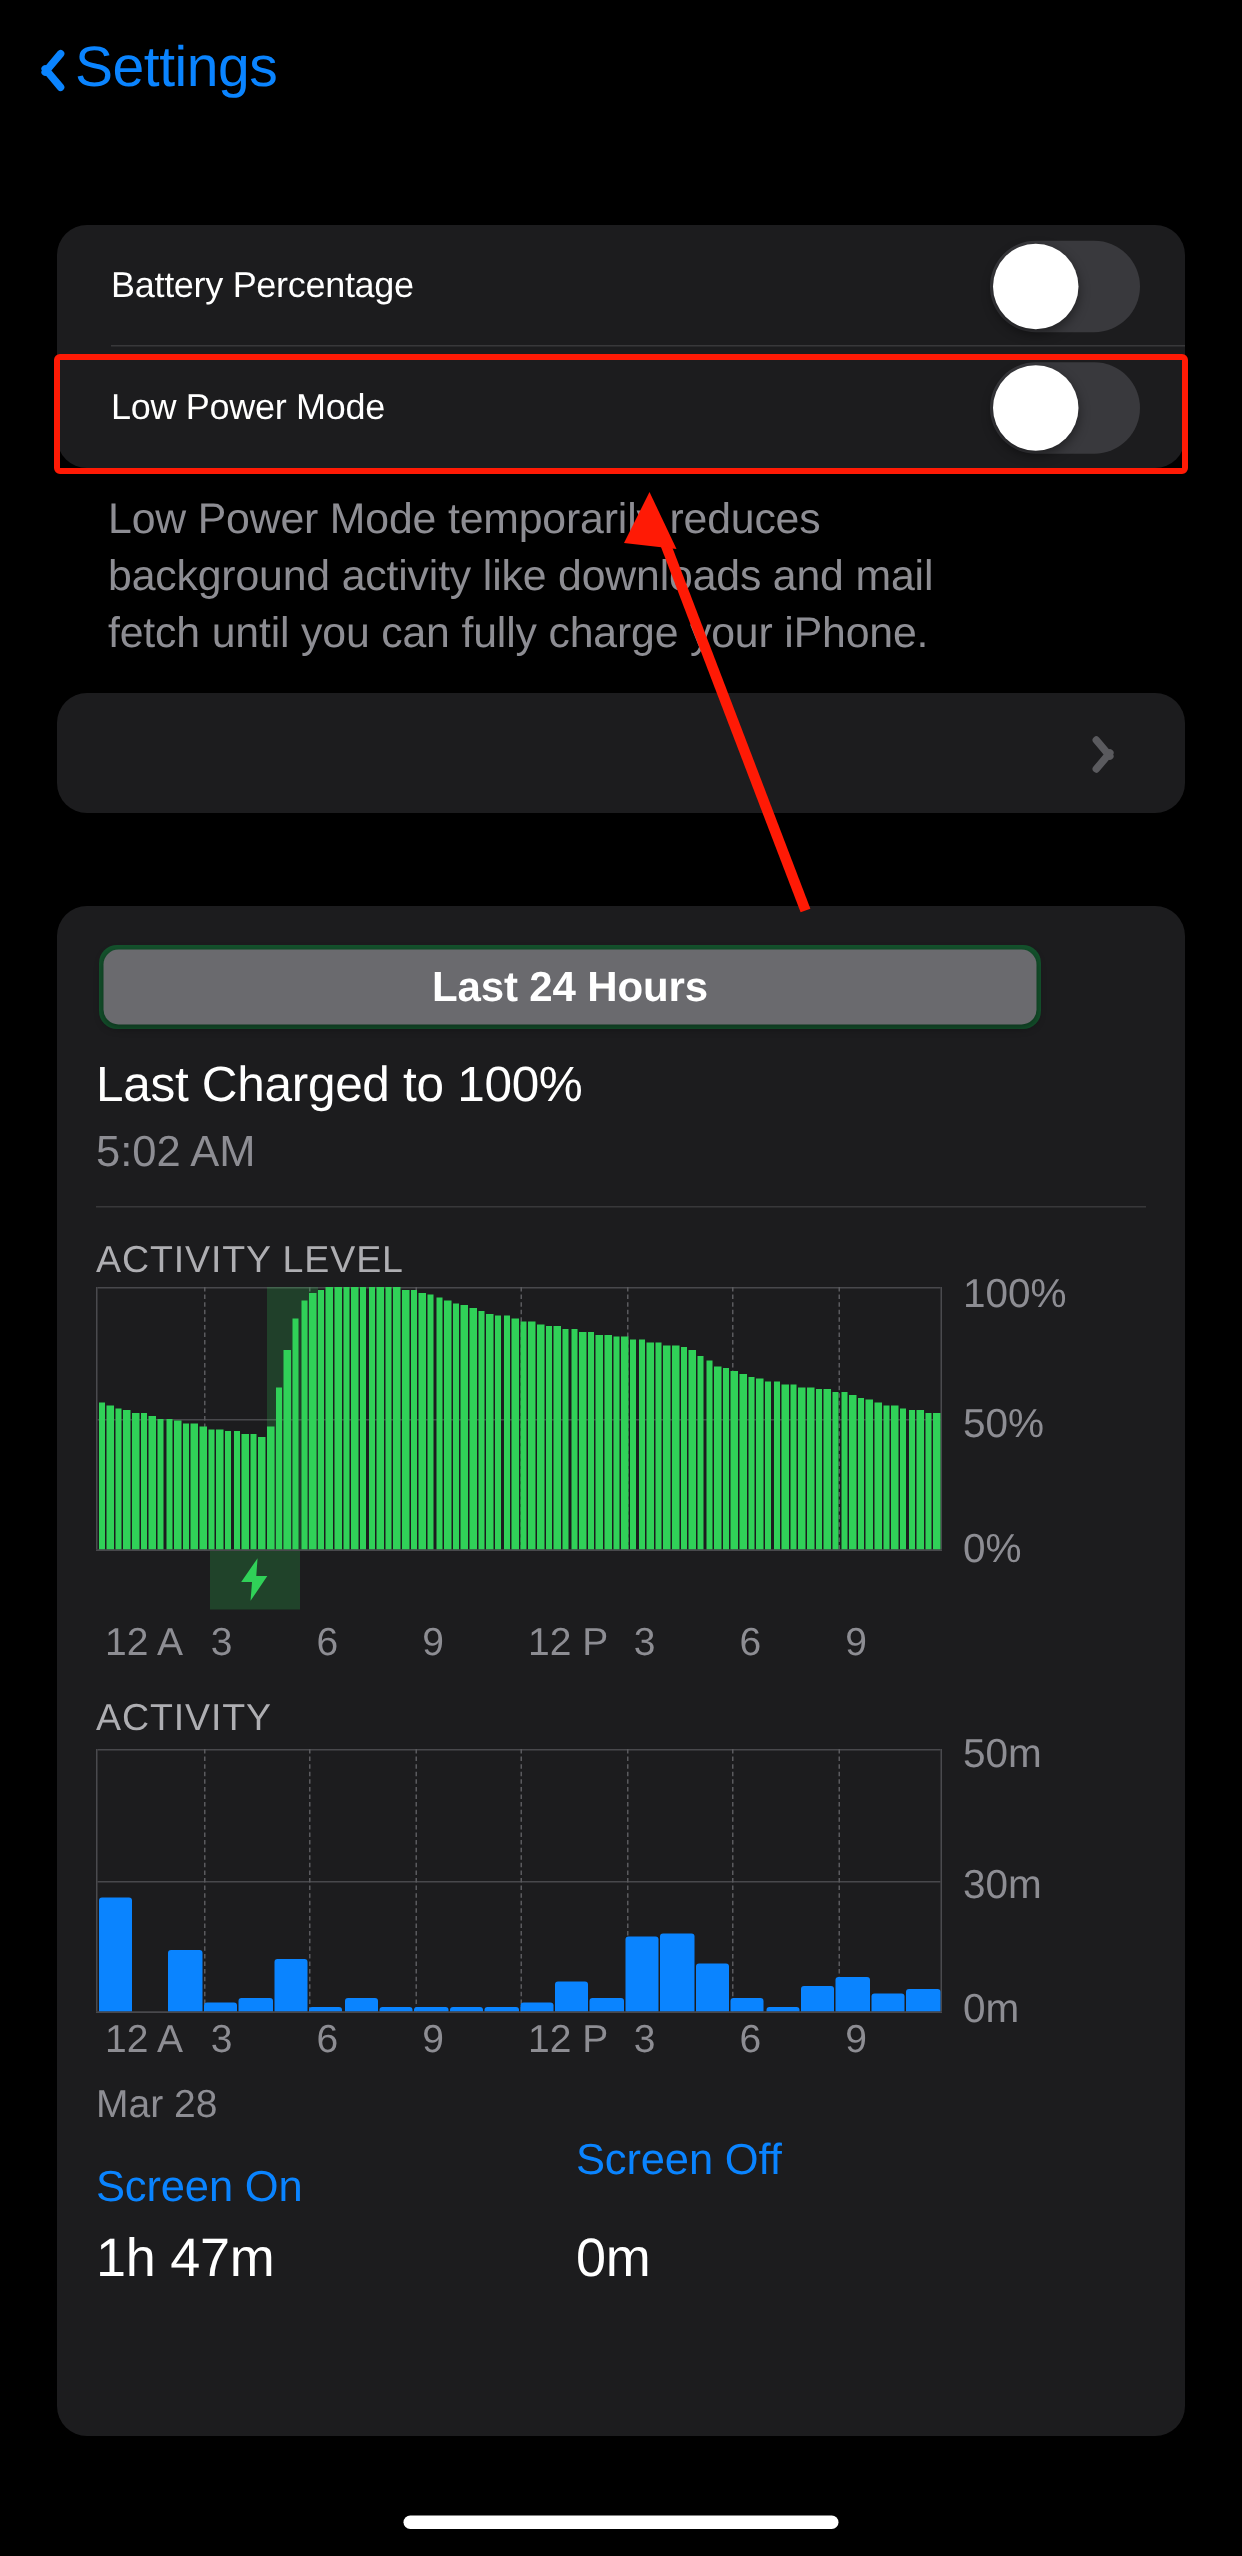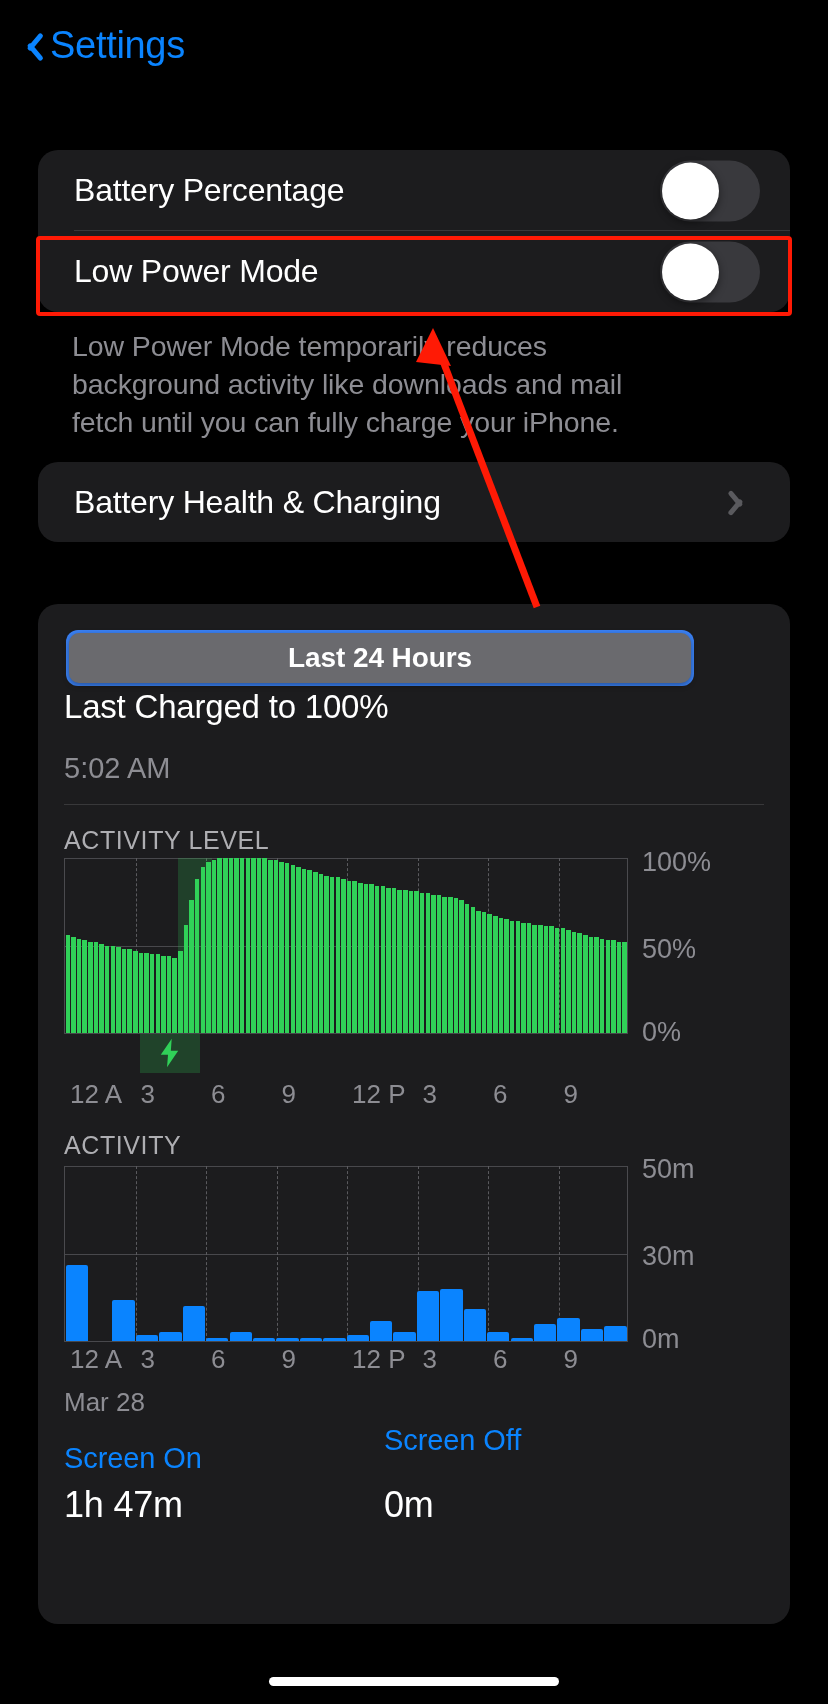--- a/index.html
+++ b/index.html
@@ -30,21 +30,21 @@
   .chev-left::after  { top:15px; transform-origin: top center; transform: rotate(-40deg); }
   .nav-title {
     position:absolute; left:0; top:26px; width:828px; text-align:center;
     color:#fff; font-size:35px; font-weight:bold; letter-spacing:-0.2px;
   }
 
   
   .card { position:absolute; background:#1C1C1E; border-radius:20px; }
 
   .row { position:relative; height:81px; display:flex; align-items:center; }
-  .row-label { color:#fff; font-size:32px; margin-left:36px; letter-spacing:-0.2px; }
+  .row-label { color:#fff; font-size:24px; margin-left:36px; letter-spacing:-0.2px; }
   .row-sep { position:absolute; left:36px; right:0; bottom:0; height:1px; background:#38383A; }
 
   
   .switch {
     position:absolute; right:30px; top:50%; transform:translateY(-50%);
     width:100px; height:61px; border-radius:31px; background:#39393D;
   }
   .switch .knob {
     position:absolute; left:2px; top:2px; width:57px; height:57px;
     border-radius:50%; background:#fff;
@@ -64,29 +64,29 @@
   .chev-right::after {
     content:""; position:absolute; left:5px; width:5px; height:19px;
     background:#5A5A5E; border-radius:3px;
   }
   .chev-right::before { top:0px; transform-origin:bottom center; transform:rotate(-40deg); }
   .chev-right::after  { top:13px; transform-origin:top center; transform:rotate(40deg); }
 
   
   .segmented {
     position:absolute; left:28px; top:26px; width:628px; height:56px;
-    background:#3b82f6; border-radius:12px; display:flex; padding:3px;
+    background:#14532d; border-radius:12px; display:flex; padding:3px;
   }
   .seg {
     flex:1; display:flex; align-items:center; justify-content:center;
     color:#fff; font-size:28px; border-radius:10px; letter-spacing:-0.1px;
   }
   .seg.active { background:#6A6A6E; font-weight:bold; box-shadow:0 2px 6px rgba(0,0,0,0.4); }
 
-  .charged-title { position:absolute; left:26px; top:84px; color:#fff; font-size:33px; letter-spacing:-0.2px;}
+  .charged-title { position:absolute; left:26px; top:100px; color:#fff; font-size:33px; letter-spacing:-0.2px;}
   .charged-time  { position:absolute; left:26px; top:148px; color:#8D8D93; font-size:29px; }
   .hair { position:absolute; left:26px; right:26px; top:200px; height:1px; background:#38383A; }
 
   .chart-cap { position:absolute; color:#AEAEB2; font-size:25px; letter-spacing:0.6px; }
 
   
   .plot { position:absolute; border-left:1px solid #4A4A4E; border-right:1px solid #4A4A4E; }
   .grid-h { position:absolute; left:0; right:0; height:1px; background:#48484C; }
   .grid-v { position:absolute; top:0; width:0; border-left:1px dashed #5A5A5E; }
   .bars { position:absolute; left:0; right:0; bottom:0; top:0; display:flex;
@@ -147,21 +147,20 @@
       <div class="switch">
         <div class="knob"></div>
       </div>
     </div>
   </div>
 
   <div class="desc" style="left:72px; top:327px; width:590px;">Low Power Mode temporarily reduces background activity like downloads and mail fetch until you can fully charge your iPhone.</div>
 
   <div class="card" style="left:38px; top:462px; width:752px; height:80px;">
     <div class="row" style="height:80px;">
-      <span class="row-label">Battery Health &amp; Charging</span>
       <span class="chev-right"></span>
     </div>
   </div>
 
   <div class="card" style="left:38px; top:604px; width:752px; height:1020px;">
 
     <div class="segmented">
       <div class="seg active">Last 24 Hours</div>
     </div>
 

